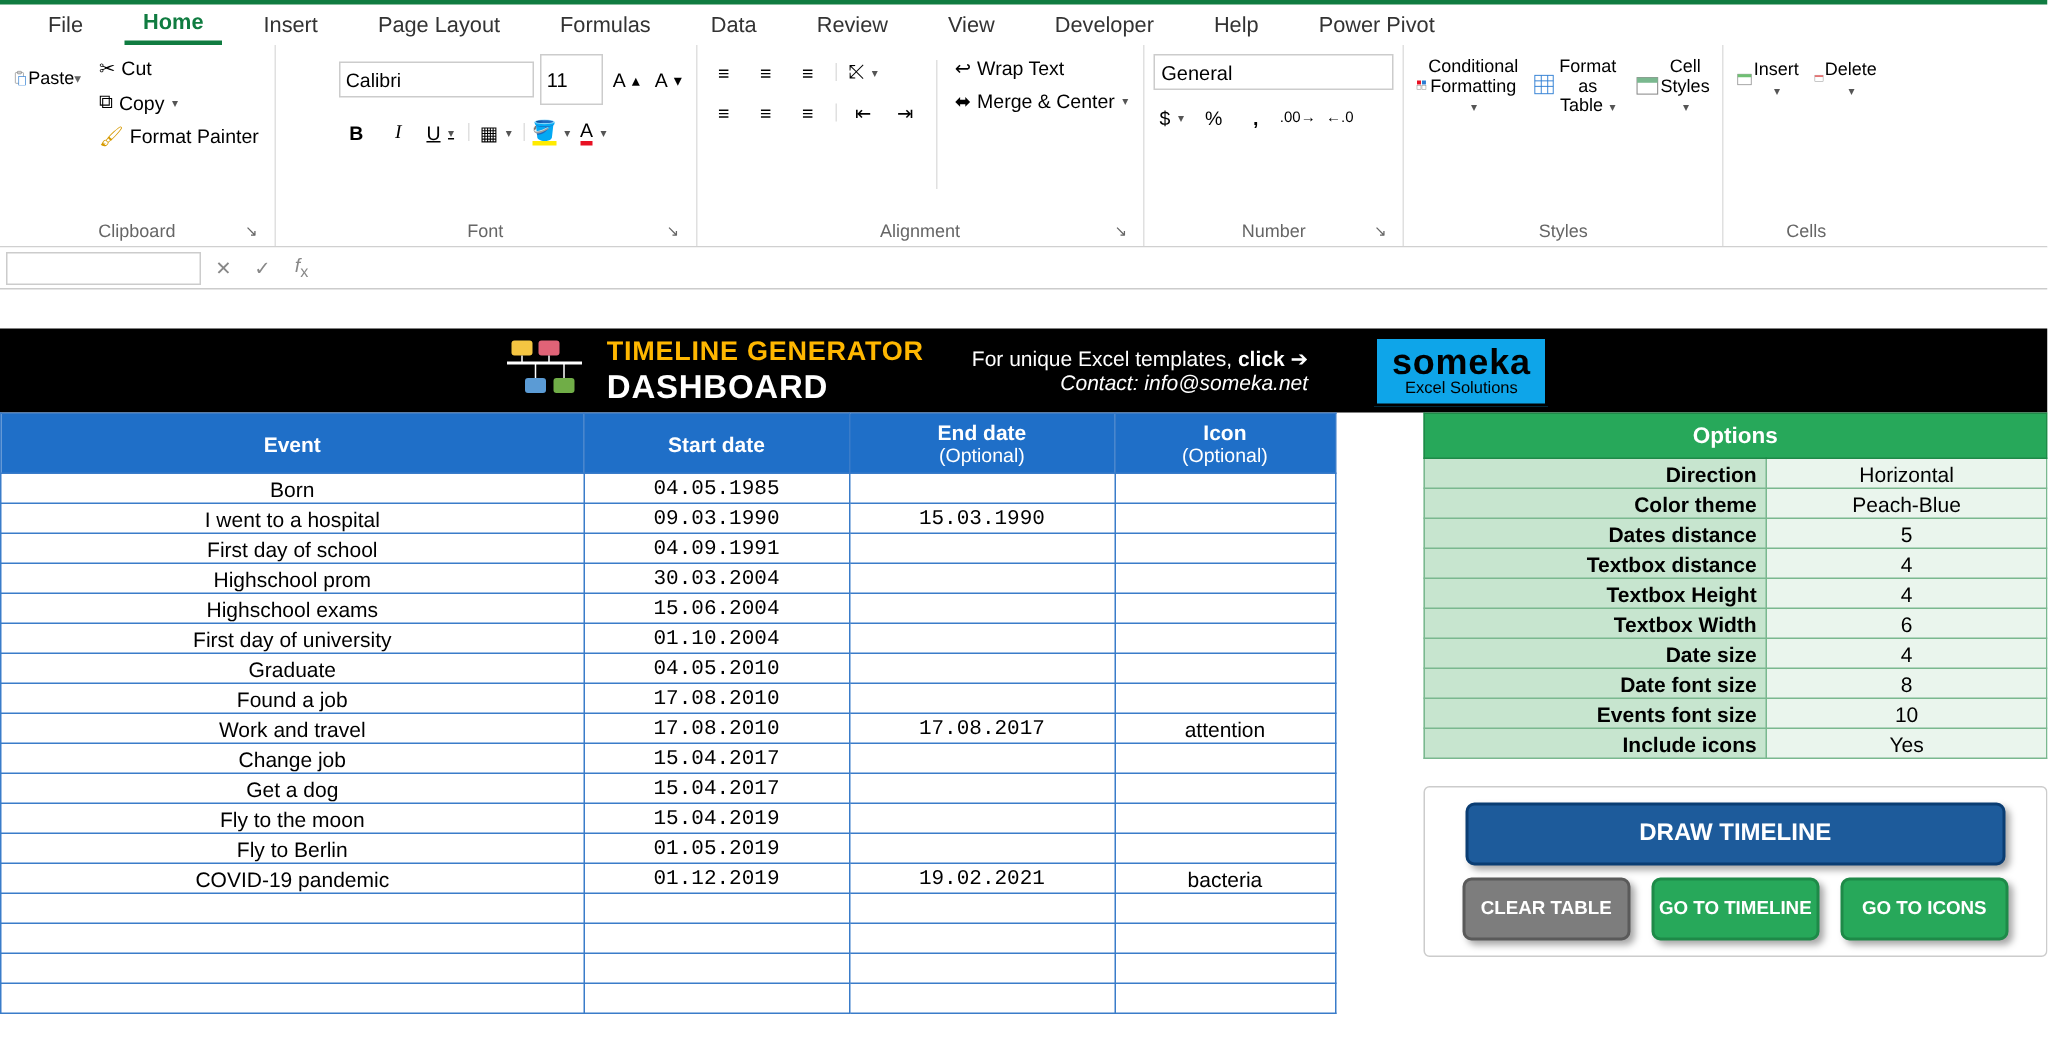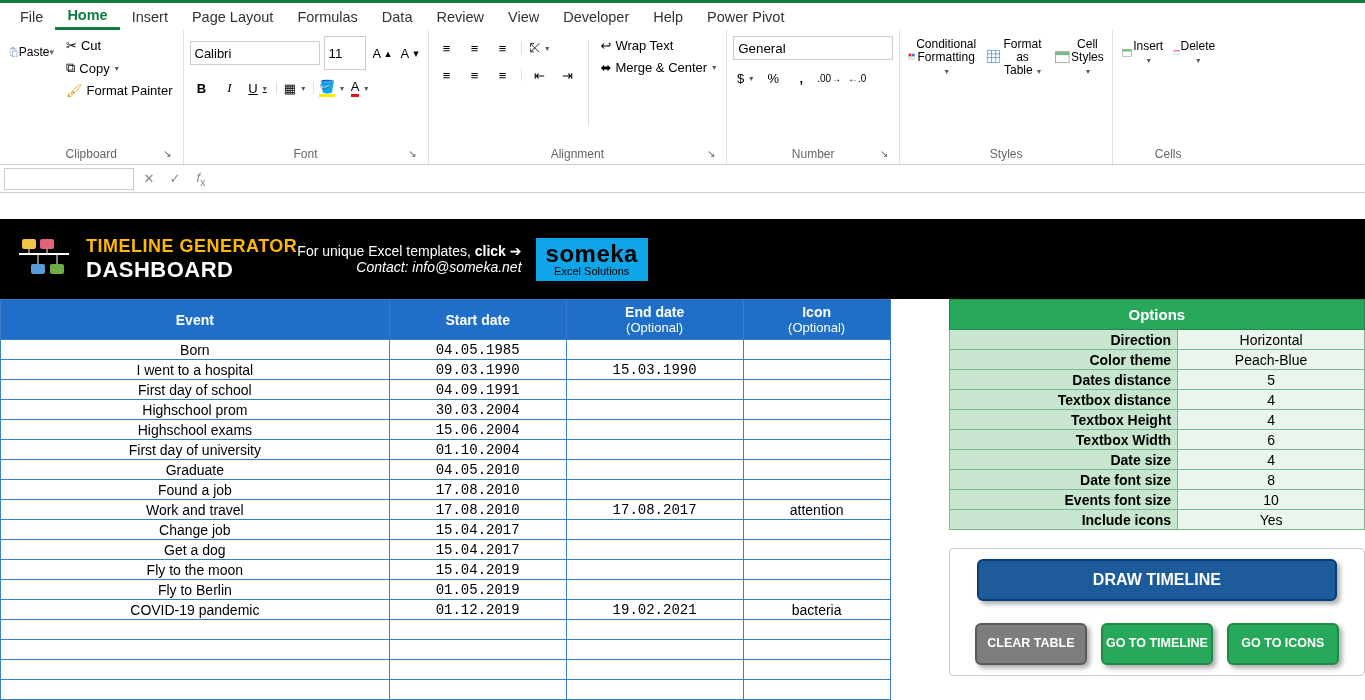--- a/index.html
+++ b/index.html
@@ -1,18 +1,18 @@
 <!DOCTYPE html>
 <html><head>
 <meta charset="utf-8">
 <style>
 * { margin: 0; padding: 0; box-sizing: border-box; font-family: "Segoe UI", Arial, sans-serif; }
 body { width: 1365px; height: 700px; background: #fff; overflow: hidden; font-size: 13px; }
 
-.menubar { height: 30px; display: flex; align-items: center; padding-left: 8px; border-top: 3px solid #107c41; background: #fff; }
+.menubar { height: 30px; display: flex; align-items: center; padding-left: 20px; border-top: 3px solid #107c41; background: #fff; gap: 16px; }
 .menubar .tab { padding: 4px 12px; cursor: pointer; color: #333; font-size: 14.5px;}
 .menubar .tab.active { color: #107c41; font-weight: 600; border-bottom: 3px solid #107c41; }
 
 .ribbon { display: flex; background: #fff; border-bottom: 1px solid #d0d0d0; height: 135px; }
 .ribbon-group { display: flex; flex-direction: column; border-right: 1px solid #e0e0e0; padding: 4px 6px 0 6px; position: relative; }
 .ribbon-group .gbody { flex: 1; display: flex; align-items: flex-start; gap: 6px; }
 .ribbon-group .glabel { text-align: center; color: #666; font-size: 12px; padding: 3px 0; position: relative; margin-top: 12px; }
 .ribbon-group .dialoglaunch { position: absolute; right: 2px; bottom: 2px; width: 14px; height: 14px; font-size: 10px; color: #666; text-align: center; }
 
 .big-btn { display: flex; align-items: center; justify-content: center; width: 50px; padding: 2px; cursor: pointer; }
@@ -30,21 +30,21 @@
 input.fontsize { width: 42px; height: 24px; border: 1px solid #ccc; padding: 16px 4px;}
 input.nfmt { width: 160px; height: 24px; border: 1px solid #ccc; padding: 0 4px;}
 
 .caret-sm { font-size: 8px; color: #555; margin-left: 1px;}
 
 .fbar { height: 28px; display:flex; align-items:center; border-bottom: 1px solid #ccc; padding: 2px 4px; gap: 4px; background:#fff;}
 .namebox { width: 130px; height: 22px; border: 1px solid #ccc; }
 .fxbtn { width:22px; text-align:center; color:#888;}
 .formula-input { flex:1; height:22px; border: none; outline: none; }
 
-.titlebar { background: #000; height: 80px; display:flex; align-items:center; color:#fff; padding: 0 14px; justify-content: flex-start;}
+.titlebar { background: #000; height: 56px; display:flex; align-items:center; color:#fff; padding: 0 14px; justify-content: center; gap: 32px;}
 .titlebar .left { display:flex; align-items:center; gap: 12px; }
 .tl-logo { width: 60px; height: 50px; display:flex; align-items:center; justify-content:center; }
 .title1 { color: #ffb700; font-weight: bold; font-size: 18px; letter-spacing: 0.5px;}
 .title2 { color: #fff; font-weight: bold; font-size: 22px; letter-spacing: 0.5px;}
 .titlebar .right { text-align: right; font-size: 14px; }
 .titlebar .right em { font-style: italic; }
 .someka { background: #0ea5e9; border: 2px solid #000; padding: 4px 10px; color:#000; margin-left: 12px; display:flex; flex-direction: column; align-items:center; line-height:1;}
 .someka .s1 { font-size: 24px; font-weight: bold; letter-spacing: 0.5px;}
 .someka .s2 { font-size: 11px; }
 
@@ -59,21 +59,21 @@
 
 .spacer { width: 60px; }
 
 .optwrap { width: 430px; }
 .opt-table { border-collapse: collapse; width: 100%; }
 .opt-table th { background: #27a85a; color:#fff; font-weight: bold; text-align:center; padding: 6px; font-size: 15px; border: 1px solid #1e8a48;}
 .opt-table td { border: 1px solid #7ab88f; padding: 1px 6px; font-size: 14px; height: 20px;}
 .opt-table td.k { background: #c7e5cf; text-align: right; font-weight: bold; width: 55%; }
 .opt-table td.v { background: #eaf5ed; text-align: center; }
 
-.btnpanel { border: 1px solid #ccc; border-radius: 4px; margin-top: 18px; padding: 10px; display:flex; flex-direction:column; gap:22px; align-items:center;}
+.btnpanel { border: 1px solid #ccc; border-radius: 4px; margin-top: 18px; padding: 10px; display:flex; flex-direction:column; gap:8px; align-items:center;}
 .btn-draw { width: 360px; height: 42px; background: #1d5b9b; color:#fff; font-weight:bold; font-size: 16px; border: 2px solid #0a3d73; border-radius: 6px; box-shadow: 3px 3px 5px rgba(0,0,0,0.35); cursor:pointer;}
 .btnrow { display:flex; gap: 14px; }
 .btn-sm { width: 112px; height: 42px; font-weight:bold; font-size: 12.5px; border-radius: 6px; box-shadow: 3px 3px 5px rgba(0,0,0,0.35); cursor:pointer; border: 2px solid; line-height: 1.1; color:#fff;}
 .btn-clear { background: #7d7d7d; border-color:#5a5a5a;}
 .btn-go { background: #27a85a; border-color:#1e8a48;}
 </style>
 </head>
 <body>
 
 <div class="menubar" id="menubar">
@@ -118,21 +118,21 @@
         <div class="small-btn">
             <span style="color:#d69a00">🖌</span>
             <span>Format Painter</span>
           </div>
       </div>
     </div>
     <div class="glabel"><span>Clipboard</span><span class="dialoglaunch">↘</span></div>
   </div>
 
   <div class="ribbon-group">
-    <div class="gbody vcol" style="gap:6px;">
+    <div class="gbody vcol" style="gap:6px;margin-left:36px;">
       <div class="hrow">
         <input class="fontname" value="Calibri" style="">
         <input class="fontsize" value="11" style="">
         <div class="small-btn iconic" title="Increase">A<sup>▴</sup></div>
         <div class="small-btn iconic">A<sup>▾</sup></div>
       </div>
       <div class="hrow">
         <div class="small-btn iconic" style="font-weight:bold">B</div>
         <div class="small-btn iconic" style="font-style:italic;font-family:serif">I</div>
         <div class="small-btn iconic" style="text-decoration:underline">U<span class="caret-sm">▾</span></div>

